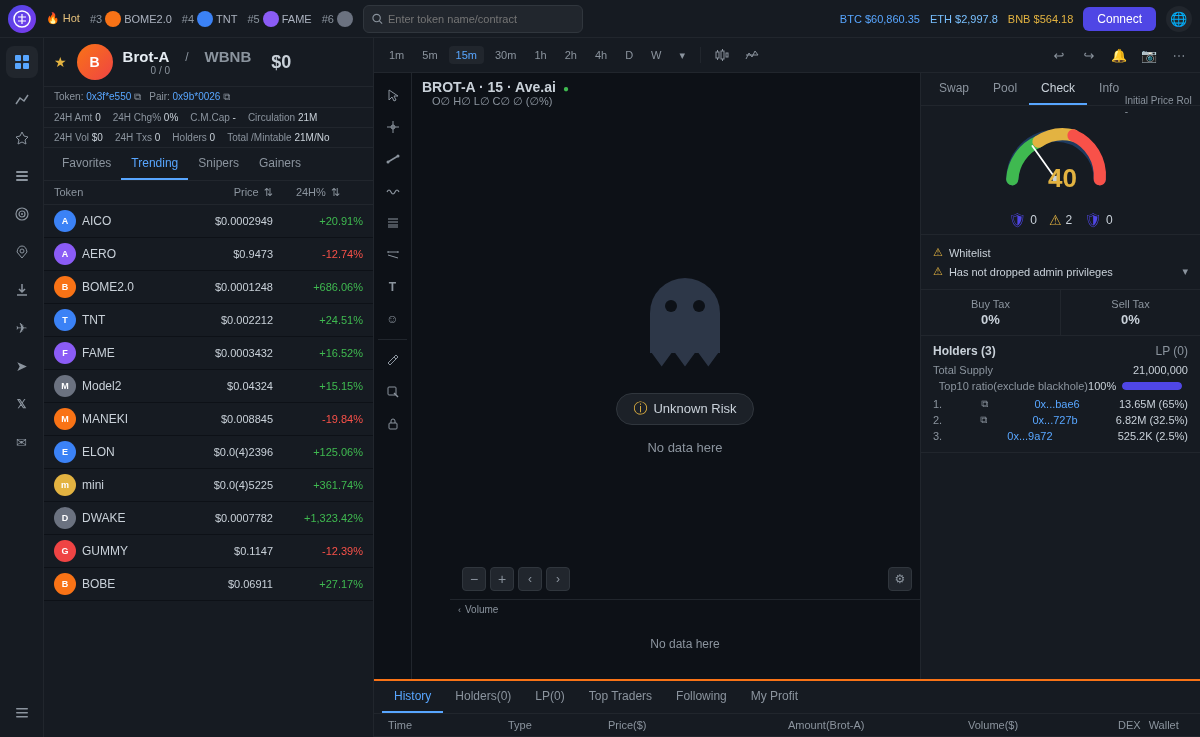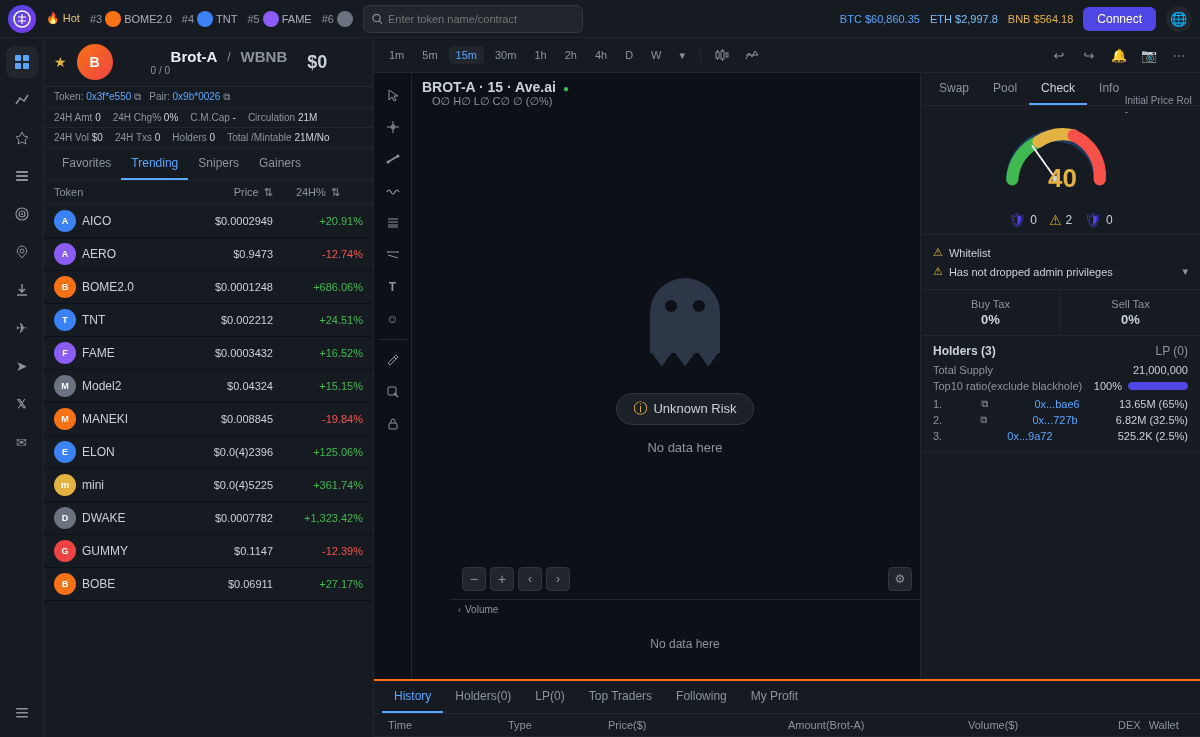--- a/index.html
+++ b/index.html
@@ -415,21 +415,21 @@
     }
     .holders-title { color: #c9d1d9; font-weight: bold; }
     .total-supply-row {
       display: flex; justify-content: space-between;
       font-size: 11px; margin-bottom: 4px;
     }
     .supply-label { color: #8b949e; }
     .supply-value { color: #c9d1d9; }
 
     .top10-row {
-      display: flex; align-items: center; justify-content: space-between;
+      display: flex; align-items: center; justify-content: center;
       font-size: 11px; margin-bottom: 4px;
     }
     .top10-label { color: #8b949e; }
     .top10-bar-container {
       display: flex; align-items: center; gap: 6px;
     }
     .top10-pct { color: #c9d1d9; }
     .top10-bar {
       width: 60px; height: 8px; background: #21262d; border-radius: 4px; overflow: hidden;
     }
@@ -588,21 +588,21 @@
         </svg>
     </div>
   </div>
 
   <div class="token-list-panel">
 
     <div class="token-header">
       <span class="star-btn">★</span>
       <div class="token-header-logo">B</div>
       <div style="display:flex; flex-direction:column;">
-        <div style="display:flex; align-items:center; gap:10px;margin-left:48px;">
+        <div style="display:flex; align-items:center; gap:16px;">
           <span class="token-title">Brot-A</span>
           <span style="color:#8b949e">/</span>
           <span class="token-title" style="color:#8b949e;">WBNB</span>
         </div>
         <div style="font-size:10px; color:#8b949e;margin-left:28px;">0 / 0</div>
       </div>
       <span class="token-price-big">$0</span>
     </div>
 
     <div style="background:#161b22; border-bottom:1px solid #21262d; padding:4px 10px; display:flex; flex-wrap:wrap; gap:8px; font-size:10px;">

